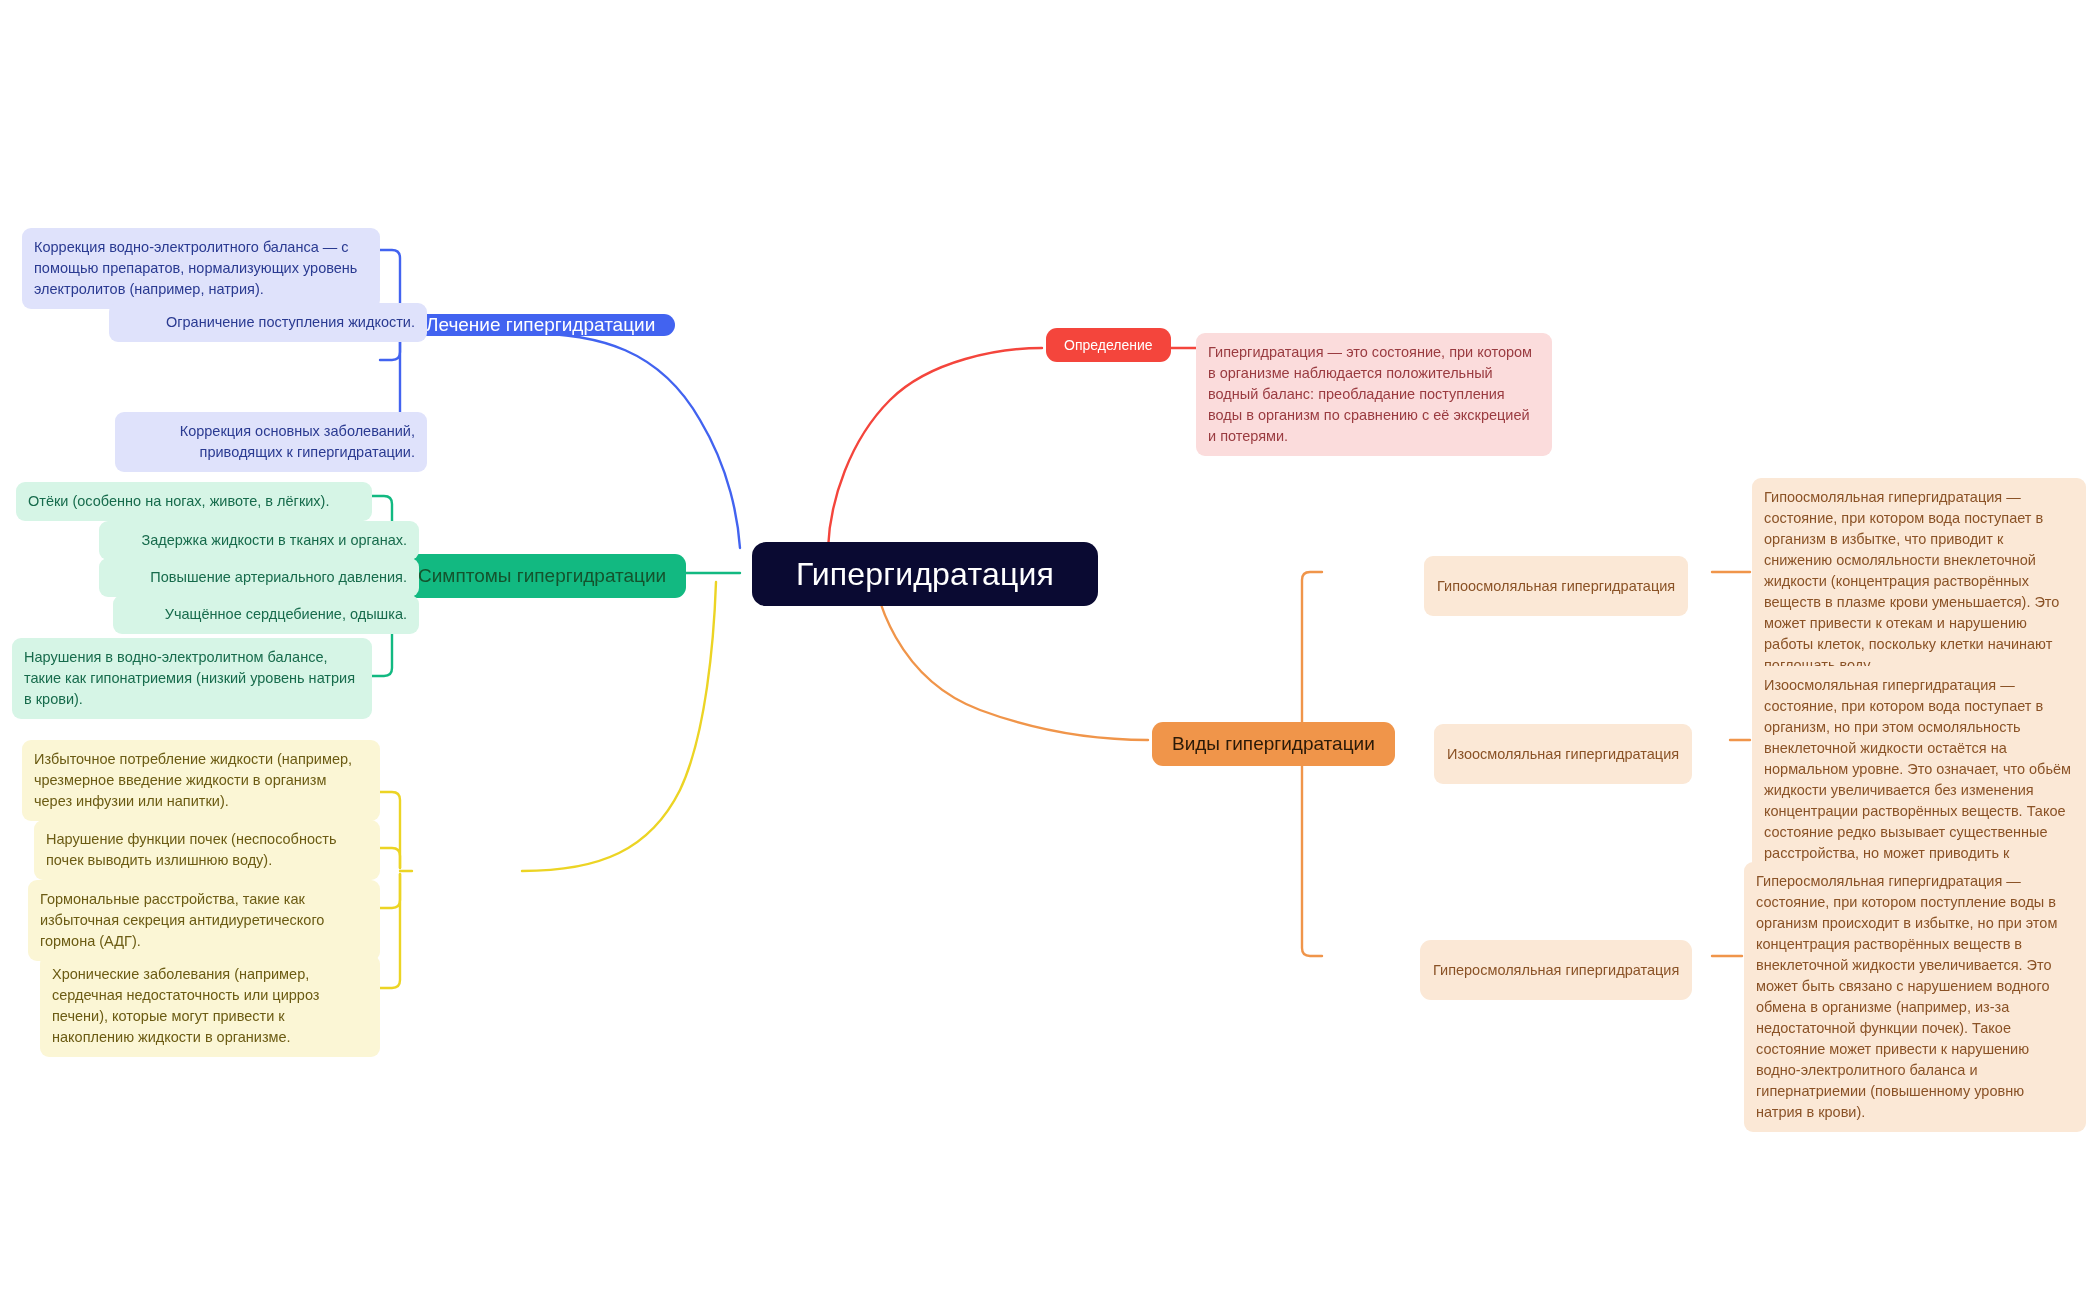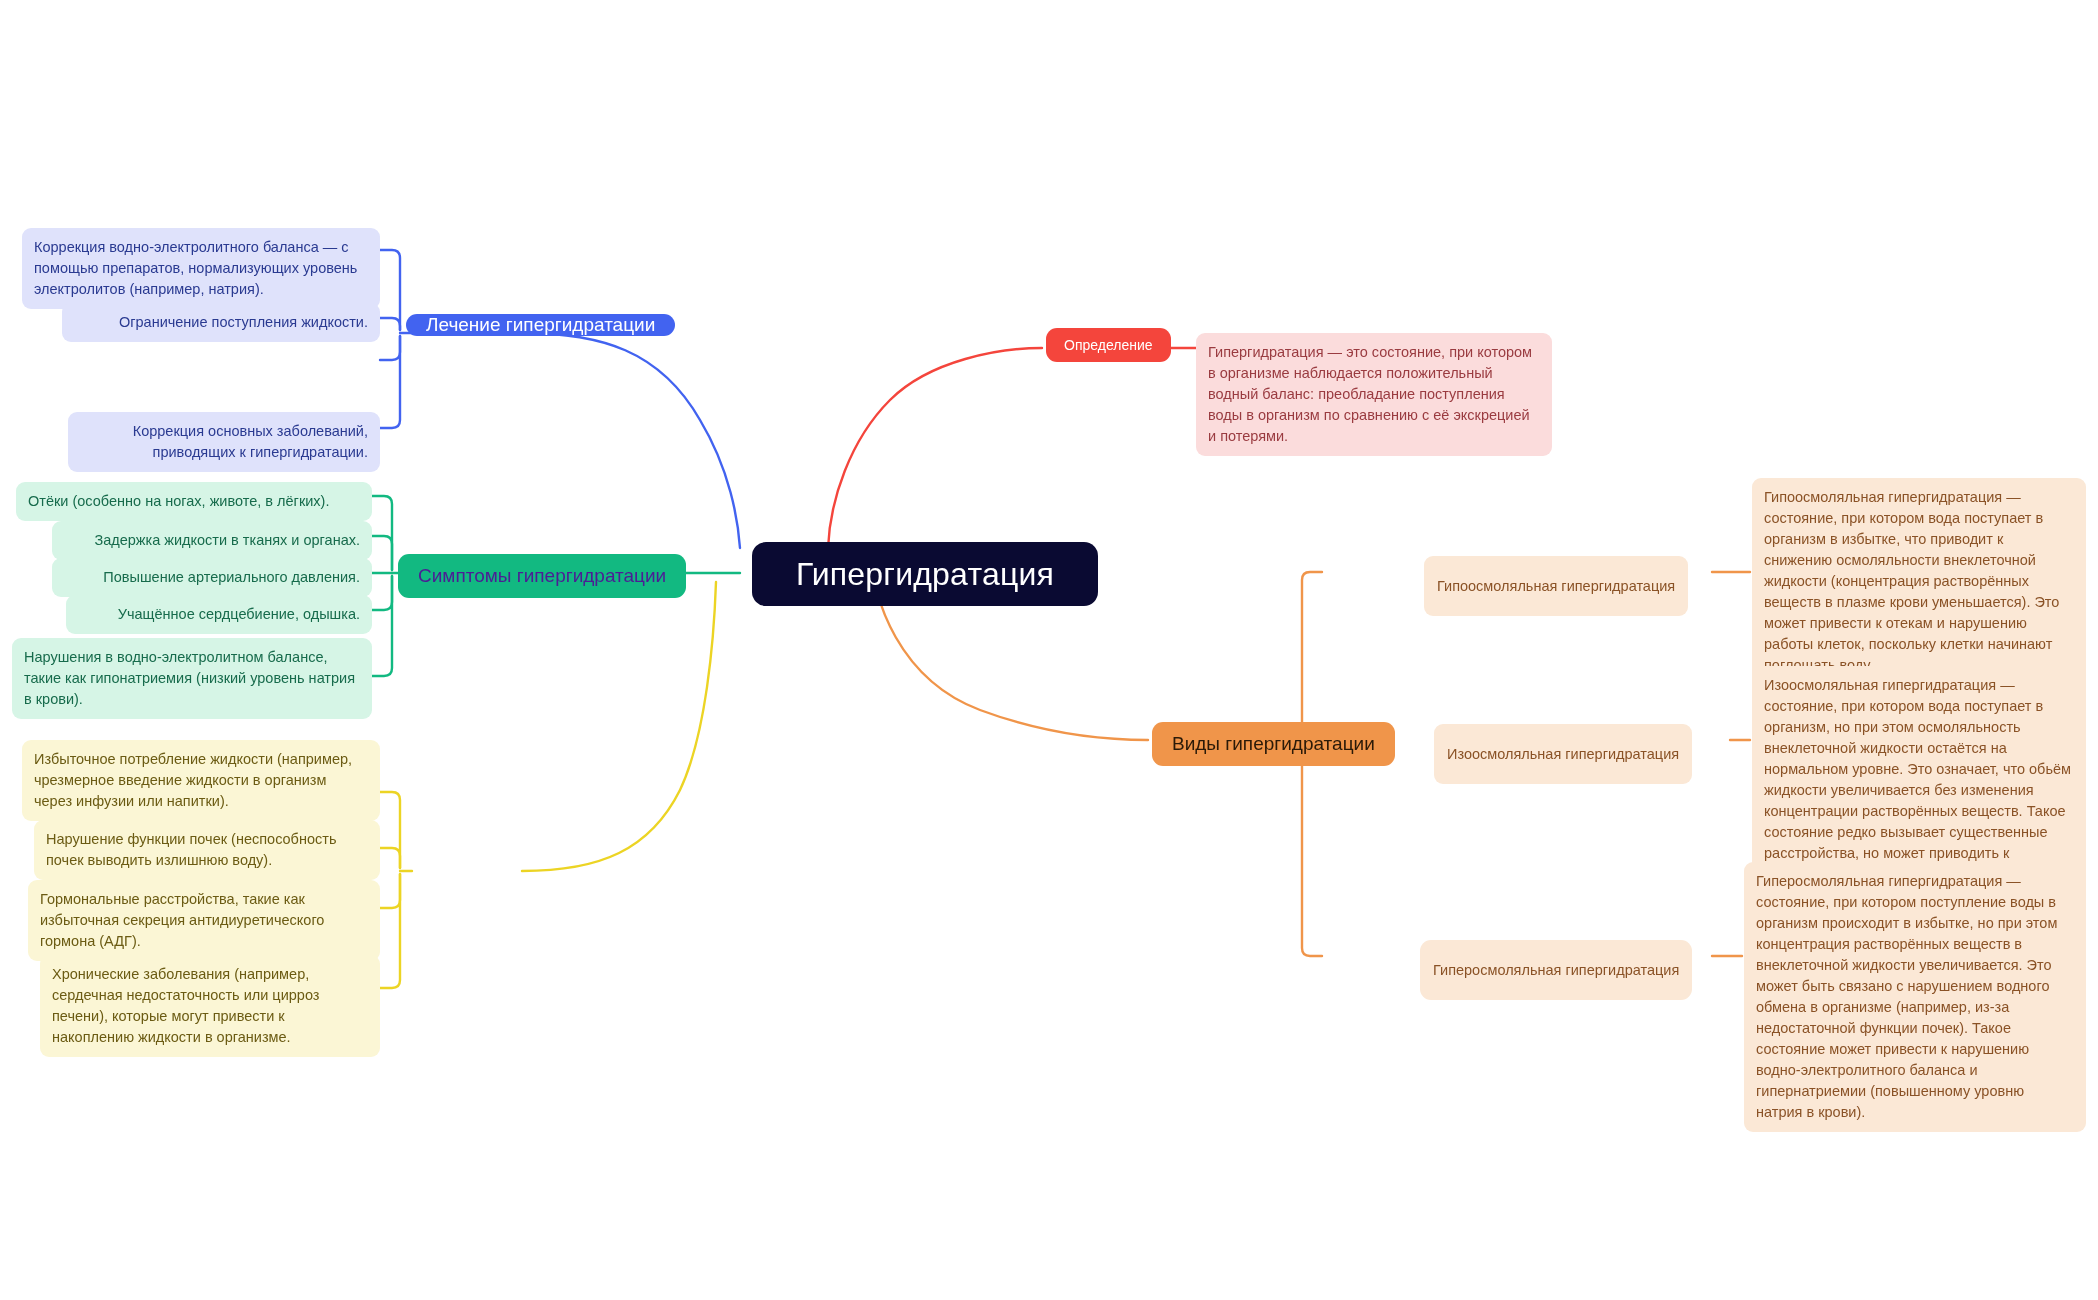--- a/index.html
+++ b/index.html
@@ -21,21 +21,21 @@
     font-size:32px;letter-spacing:.2px;
     padding:14px 26px;
   }
 
   
   .pill{
     border-radius:11px;display:flex;align-items:center;justify-content:center;
     font-size:19px;padding:11px 20px;box-sizing:border-box;white-space:nowrap;
   }
   .pill-blue  {background:#4263f0;color:#ffffff;}
-  .pill-green {background:#12b981;color:#4c1d95;}
+  .pill-green {background:#12b981;color:#14532d;}
   .pill-yellow{background:#ecd424;color:#2d2a06;}
   .pill-red   {background:#f4453c;color:#ffffff;font-size:14px;padding:9px 18px;}
   .pill-orange{background:#f0954a;color:#2b1a08;}
 
   
   .leaf{
     border-radius:9px;font-size:14.5px;line-height:1.45;
     padding:9px 12px;box-sizing:border-box;
   }
   .leaf-blue  {background:#dfe2fb;color:#2a3a91;}
@@ -43,21 +43,21 @@
   .leaf-yellow{background:#fbf6d5;color:#6b5b13;}
   .leaf-red   {background:#fbdcdc;color:#9a3b40;}
   .leaf-orange{background:#fbe8d6;color:#8a5226;}
 
   
   .sublabel{
     background:#fbe8d6;color:#8a5226;border-radius:9px;
     font-size:14.5px;padding:22px 13px;white-space:nowrap;box-sizing:border-box;
     display:flex;align-items:center;
   }
-  .ta-right{text-align:right;}
+  .ta-right{text-align:right;margin-left:47px;}
   .ta-left{text-align:left;}
 </style>
 </head>
 <body>
 
 <div id="stage">
 
   <svg id="wires" viewBox="0 0 2098 1300">
     <g fill="none" stroke-width="2.4" stroke-linecap="round" stroke-linejoin="round">
 

